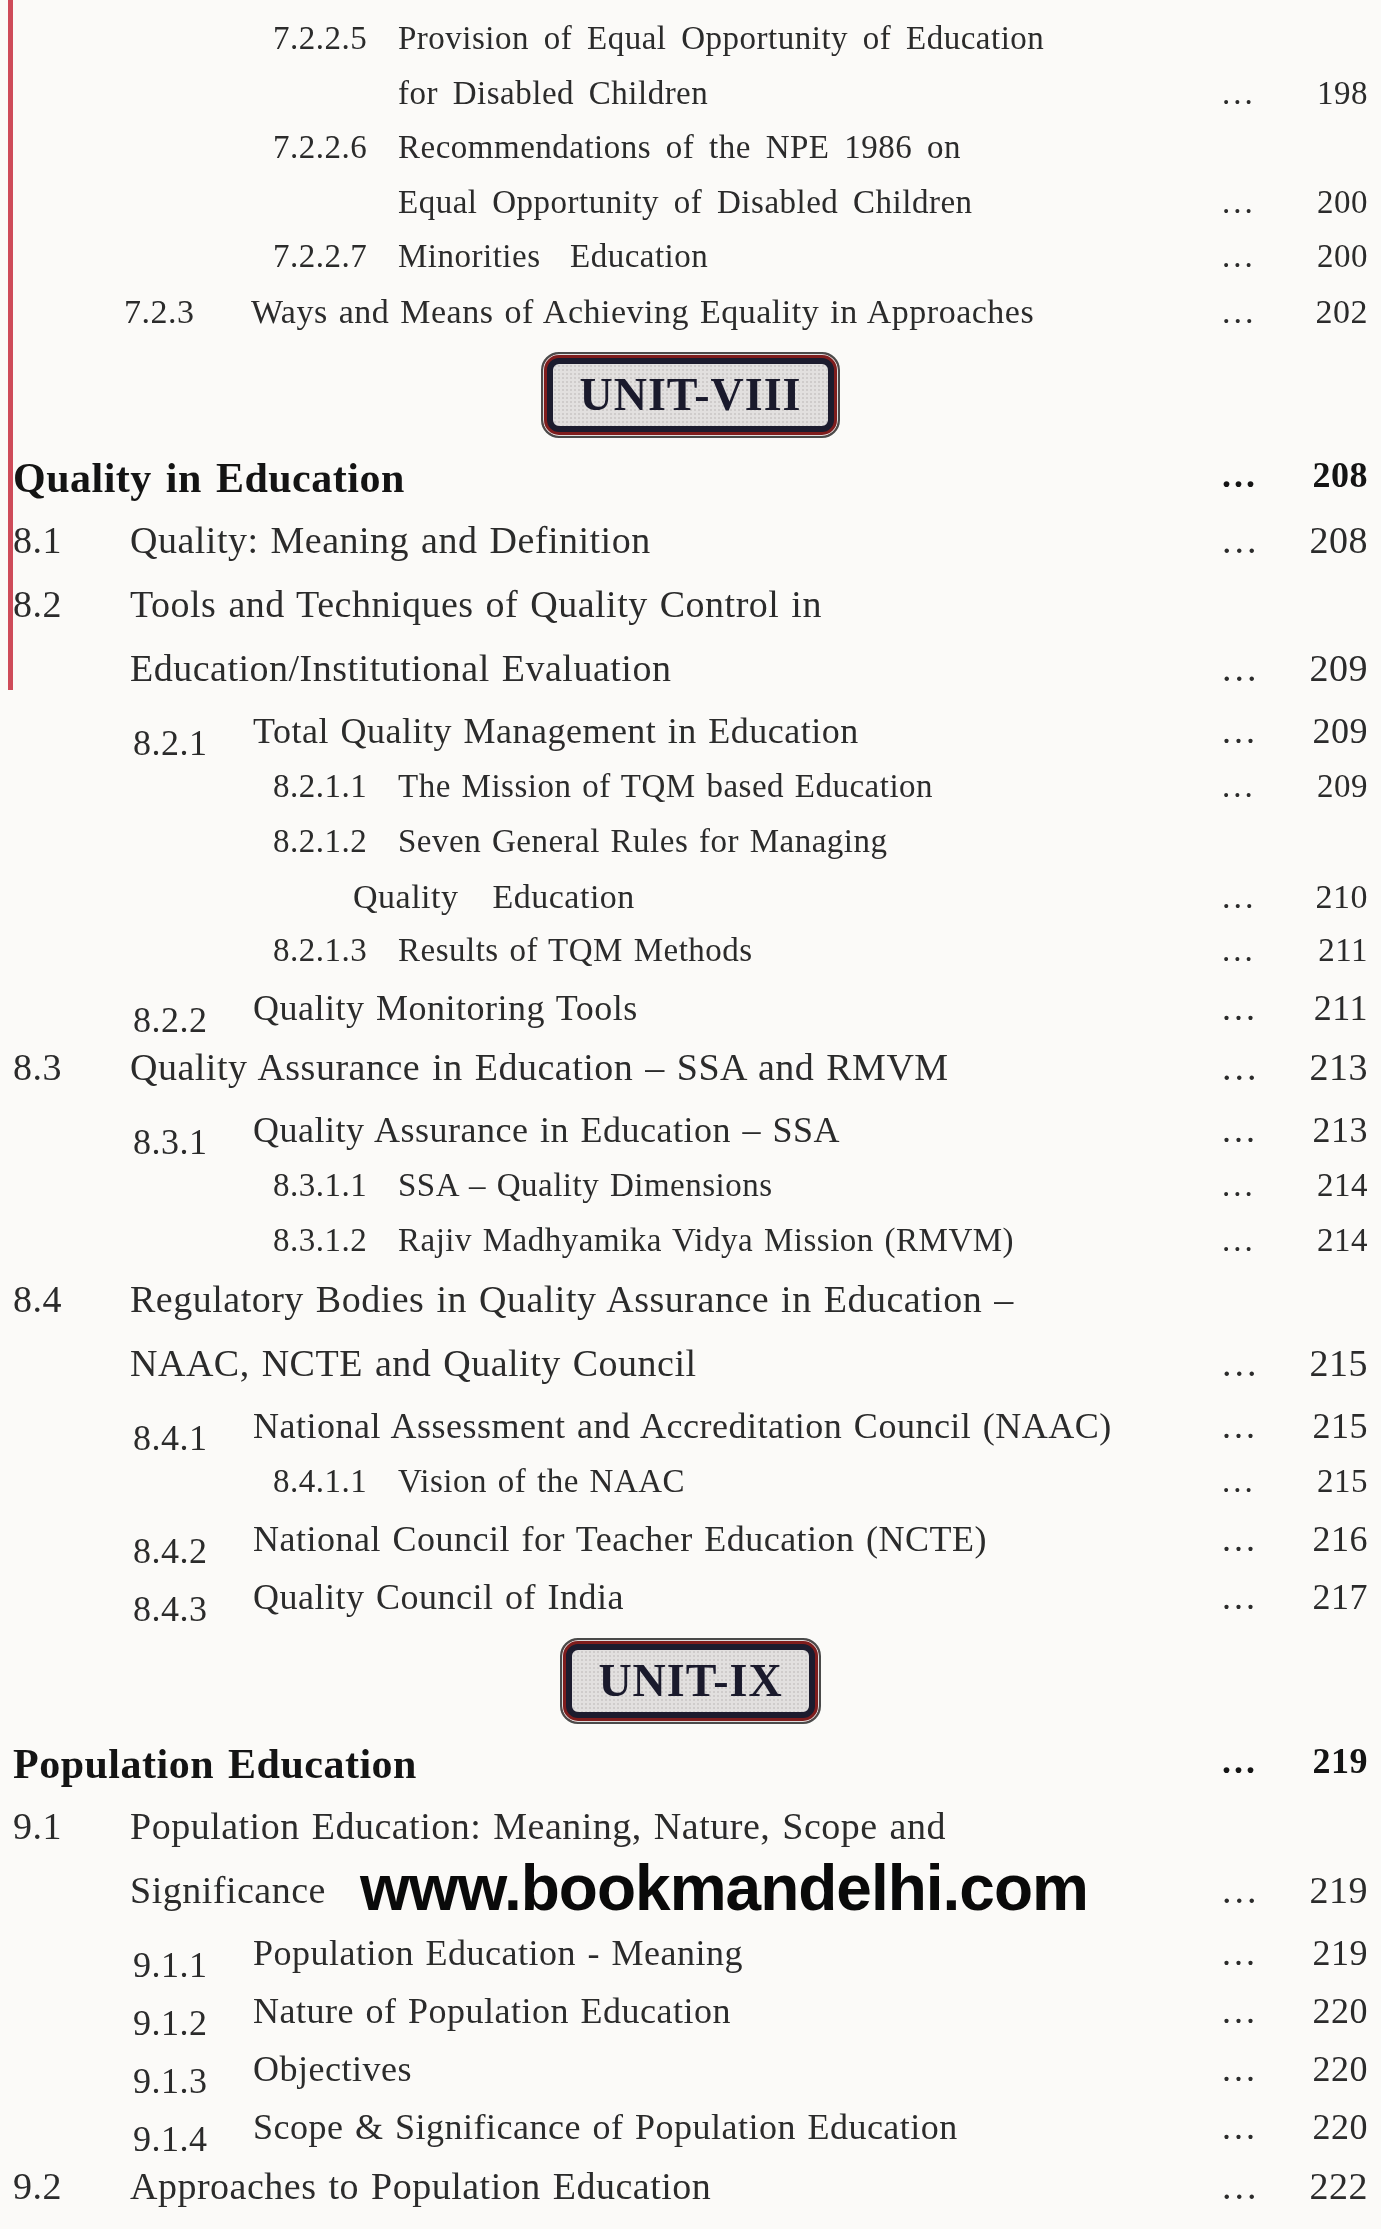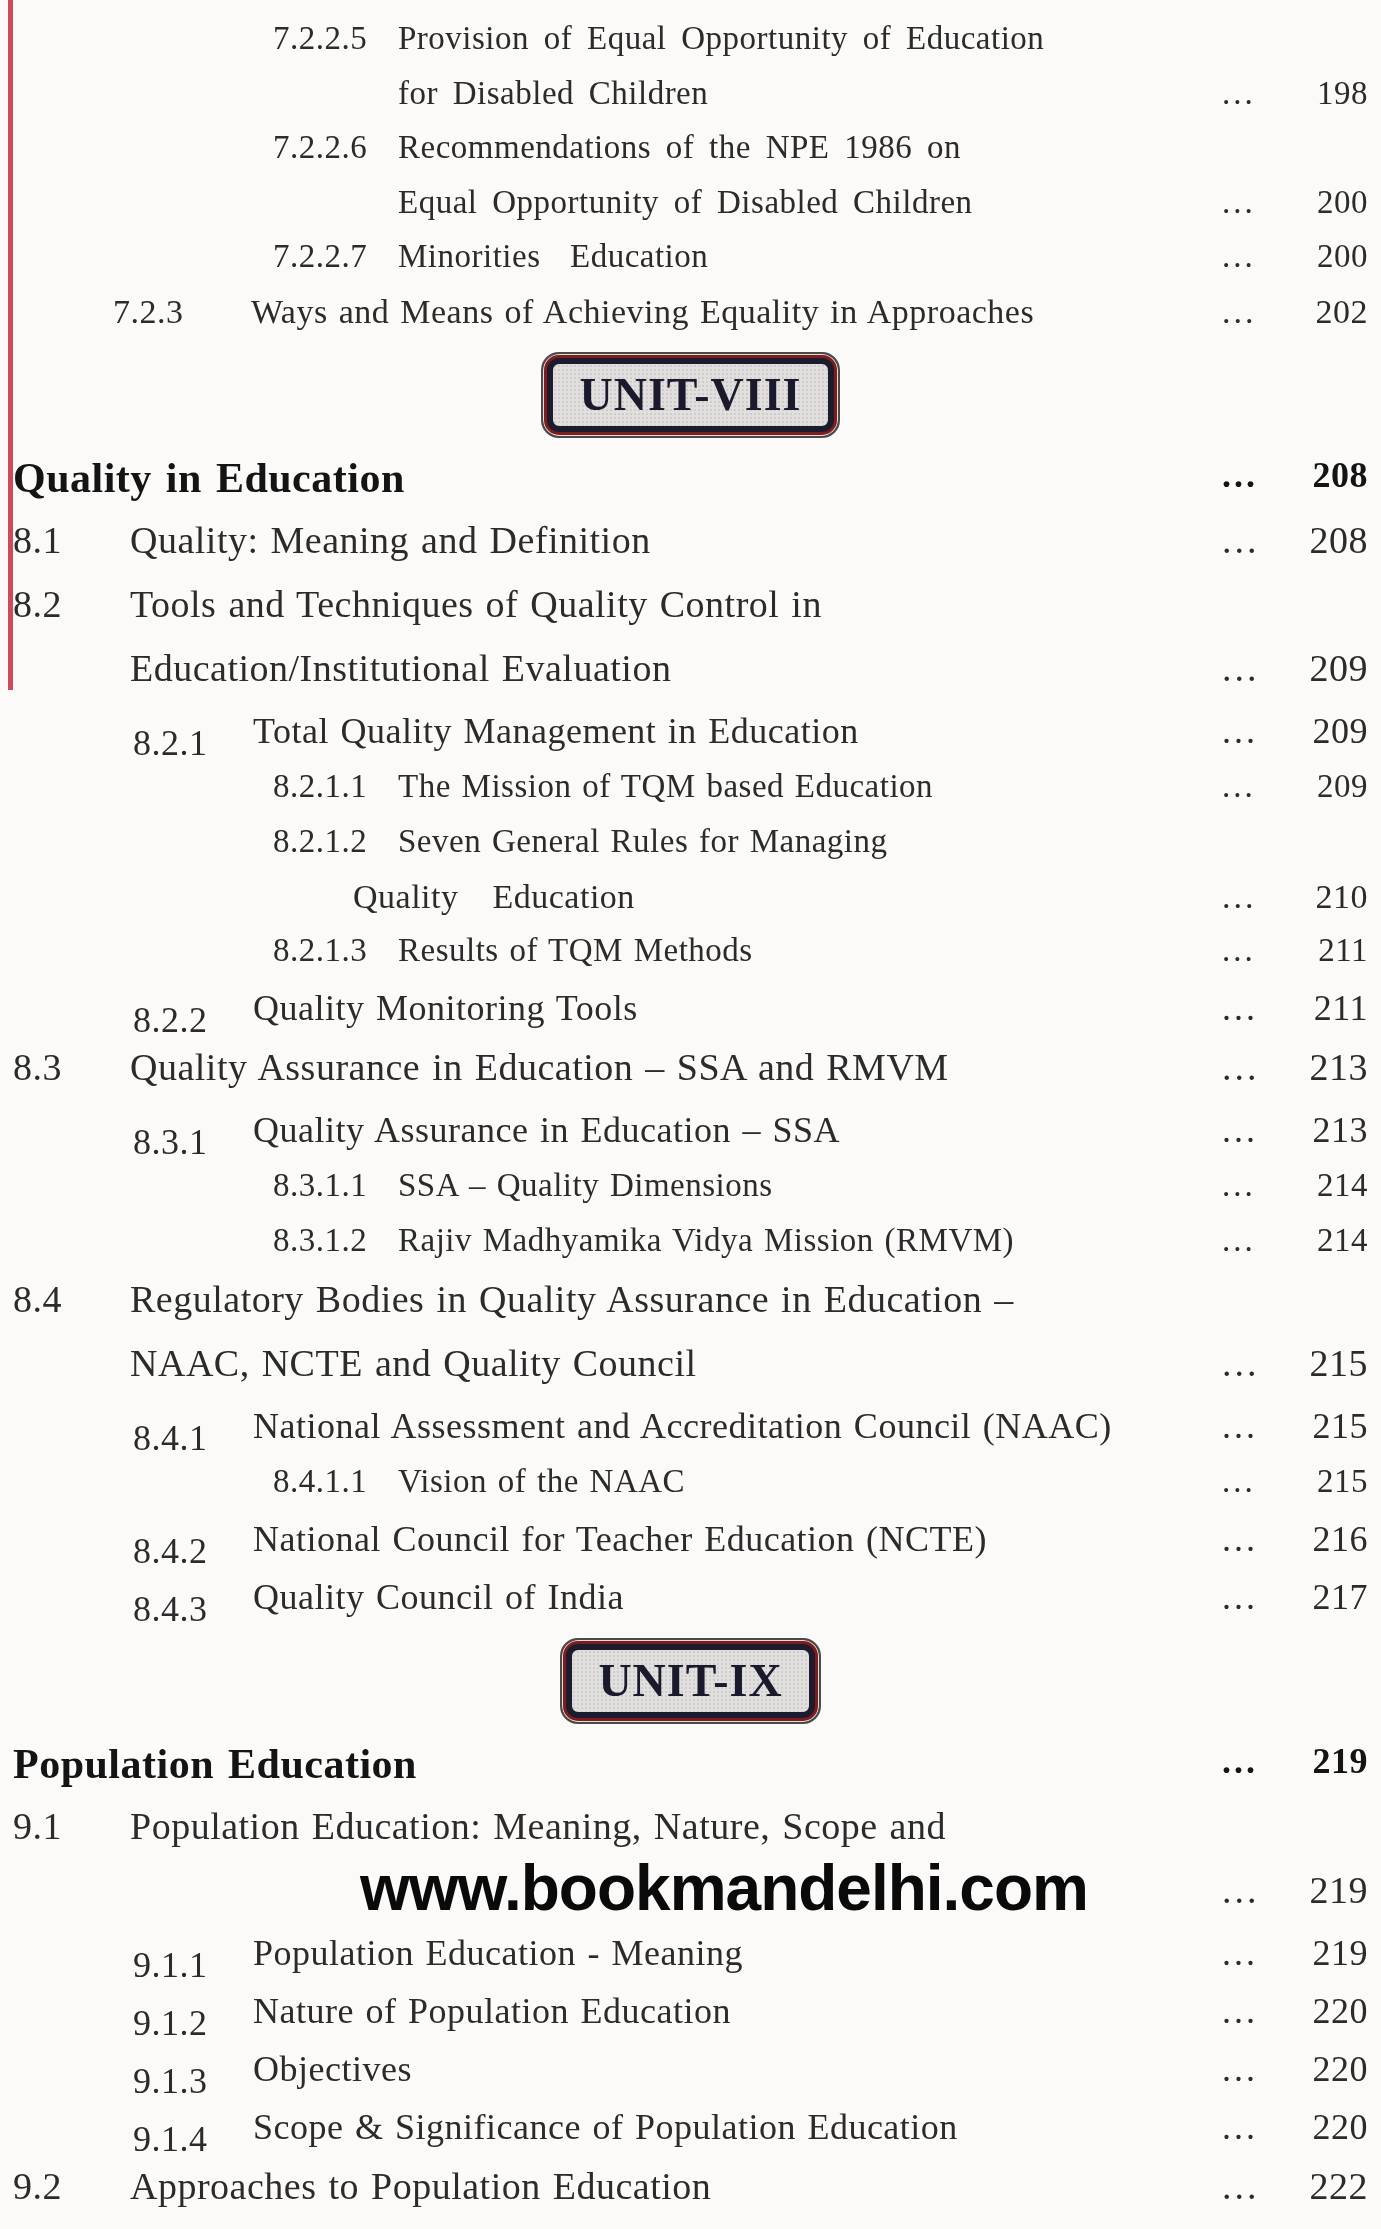--- a/index.html
+++ b/index.html
@@ -33,21 +33,21 @@
   .lv-h1 .pg { font-size:36px; }
   .lv-l2  { height:64px; font-size:38px; }
   .lv-l2 .num { left:0; }
   .lv-l2 .title { padding-left:117px; }
   .lv-c2  { height:64px; font-size:38px; }
   .lv-c2 .title { padding-left:117px; }
   .lv-l3  { height:58px; font-size:36px; }
   .lv-l3 .num { left:120px;margin-top:12px; }
   .lv-l3 .title { padding-left:240px; }
   .lv-l3t { height:55px; font-size:34px; }
-  .lv-l3t .num { left:100px; }
+  .lv-l3t .num { left:111px; }
   .lv-l3t .title { padding-left:238px; }
   .lv-l4, .lv-l4t { height:55px; font-size:33px; }
   .lv-l4 .num, .lv-l4t .num { left:260px; }
   .lv-l4 .title, .lv-l4t .title { padding-left:385px; }
   .lv-l4t .title { word-spacing:6px; }
   .lv-c4  { height:54px; font-size:33px; }
   .lv-c4 .title { padding-left:385px; word-spacing:6px; }
   .lv-c4b { height:54px; font-size:34px; }
   .lv-c4b .title { padding-left:340px; word-spacing:8px; }
 
@@ -328,20 +328,21 @@
   </div>
 
   <div class="row lv-l2">
     <span class="num">9.1</span>
     <span class="title">Population Education: Meaning, Nature, Scope and</span>
 
   </div>
 
   <div class="row lv-c2">
 
+    <span class="title">Significance</span>
     <span class="pg">
       <span class="dots">...</span>
       <span class="pageno">219</span>
     </span>
   </div>
 
   <div class="row lv-l3">
     <span class="num">9.1.1</span>
     <span class="title">Population Education - Meaning</span>
     <span class="pg">

